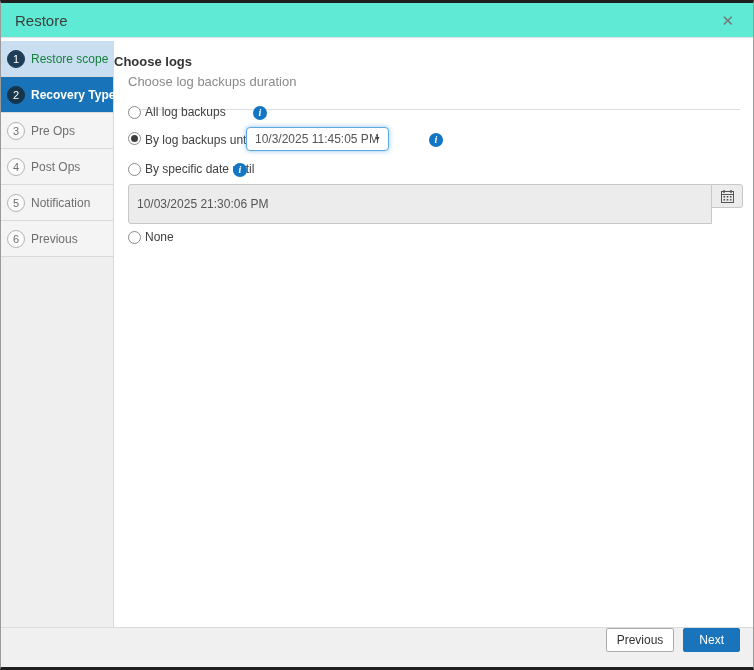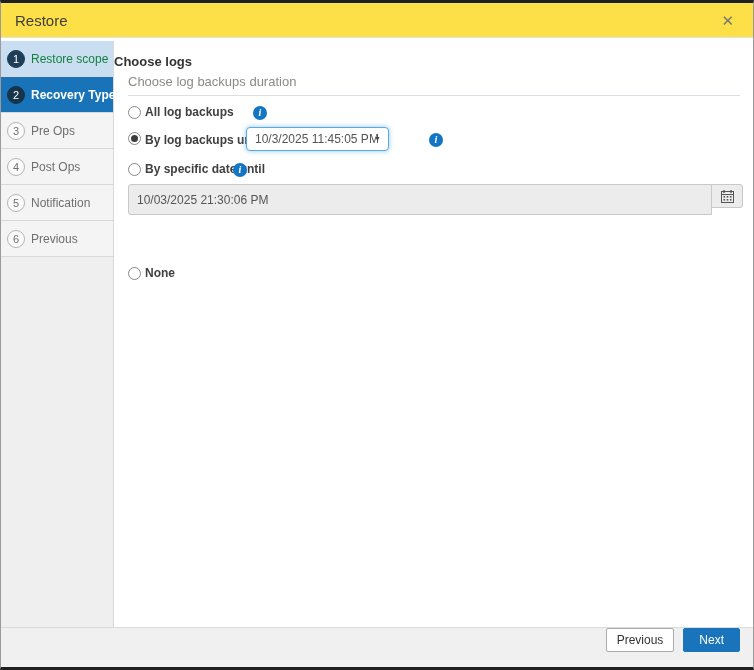--- a/index.html
+++ b/index.html
@@ -10,21 +10,21 @@
     background:#fff;
     border-top:3px solid #1f1f1f;
     border-bottom:3px solid #1f1f1f;
     border-left:1px solid #9a9a9a;
     border-right:1px solid #9a9a9a;
     overflow:hidden;
   }
   
   .titlebar{
     position:relative;height:35px;line-height:35px;
-    background:#fde047;border-bottom:1px solid #e2e2e2;
+    background:#5eead4;border-bottom:1px solid #e2e2e2;
     padding-left:14px;
   }
   .titlebar .title{font-size:15px;color:#3d3d3d;}
   .close-btn{
     position:absolute;right:13px;top:0;height:35px;line-height:34px;
     font-size:15px;color:#757575;cursor:pointer;background:none;border:none;
     font-family:"DejaVu Sans",sans-serif;
   }
   
   .body{position:absolute;top:38px;left:0;right:0;bottom:40px;display:flex;}
@@ -52,40 +52,40 @@
   .step.active .lbl{color:#fff;font-weight:bold;}
   
   .main{position:relative;flex:1;background:#fff;}
   .content-title{
     position:absolute;left:0;top:13px;
     font-size:13px;font-weight:bold;color:#333;
   }
   .section-heading{
     position:absolute;left:14px;right:13px;top:33px;
     font-size:13px;line-height:15px;color:#8a8a8a;
-    padding-bottom:6px;border-bottom:1px solid #d9dfe4;
+    padding-bottom:20px;border-bottom:1px solid #d9dfe4;
   }
   .opt-row{position:absolute;left:0;right:0;}
   .row-all{top:64px;height:16px;}
   .row-bylog{top:86px;height:26px;}
   .row-bydate{top:121px;height:16px;}
   .row-dateinput{top:143px;height:24px;}
-  .row-none{top:189px;height:16px;margin-top:36px;}
+  .row-none{top:189px;height:16px;}
   .radio{
     position:absolute;width:13px;height:13px;border-radius:50%;
     border:1px solid #8a8a8a;background:#fff;cursor:pointer;
   }
   .radio .dot{
     position:absolute;left:2px;top:2px;width:7px;height:7px;
     border-radius:50%;background:#3c3c3c;display:none;
   }
   .radio.checked .dot{display:block;}
   .opt-label{
     position:absolute;left:31px;top:0;font-size:12px;color:#404040;
-    line-height:15px;white-space:nowrap;cursor:default;font-weight:bold;
+    line-height:15px;white-space:nowrap;cursor:default;
   }
   .row-bylog .radio{top:5px;}
   .row-bylog .opt-label{top:6px;}
   .info-icon{
     position:absolute;top:0;width:14px;height:14px;border-radius:50%;
     background:#1276c4;color:#fff;text-align:center;line-height:14px;
     font-size:10px;font-weight:bold;font-style:italic;
     font-family:"Liberation Serif",serif;cursor:pointer;
   }
   .row-all .info-icon{left:139px;}
@@ -96,21 +96,21 @@
     background:#fff;border:1px solid #5ca9e0;border-radius:4px;
     box-shadow:0 0 5px rgba(82,168,236,.65);
     font-size:12px;color:#555;line-height:22px;
     padding:0 18px 0 8px;cursor:pointer;white-space:nowrap;overflow:hidden;
   }
   .combo .caret{
     position:absolute;right:7px;top:0;line-height:22px;
     font-size:7px;color:#444;
   }
   .date-input{
-    position:absolute;left:14px;top:0;width:584px;height:31px;
+    position:absolute;left:14px;top:0;width:584px;height:40px;
     background:#ececec;border:1px solid #c8c8c8;border-radius:3px 0 0 3px;
     font-size:12px;color:#555;padding:0 8px;
     font-family:"Liberation Sans",sans-serif;
   }
   .cal-btn{
     position:absolute;left:597px;top:0;width:32px;height:24px;
     background:#ececec;border:1px solid #c8c8c8;border-radius:0 3px 3px 0;
     display:flex;align-items:center;justify-content:center;cursor:pointer;
     padding:0;
   }

